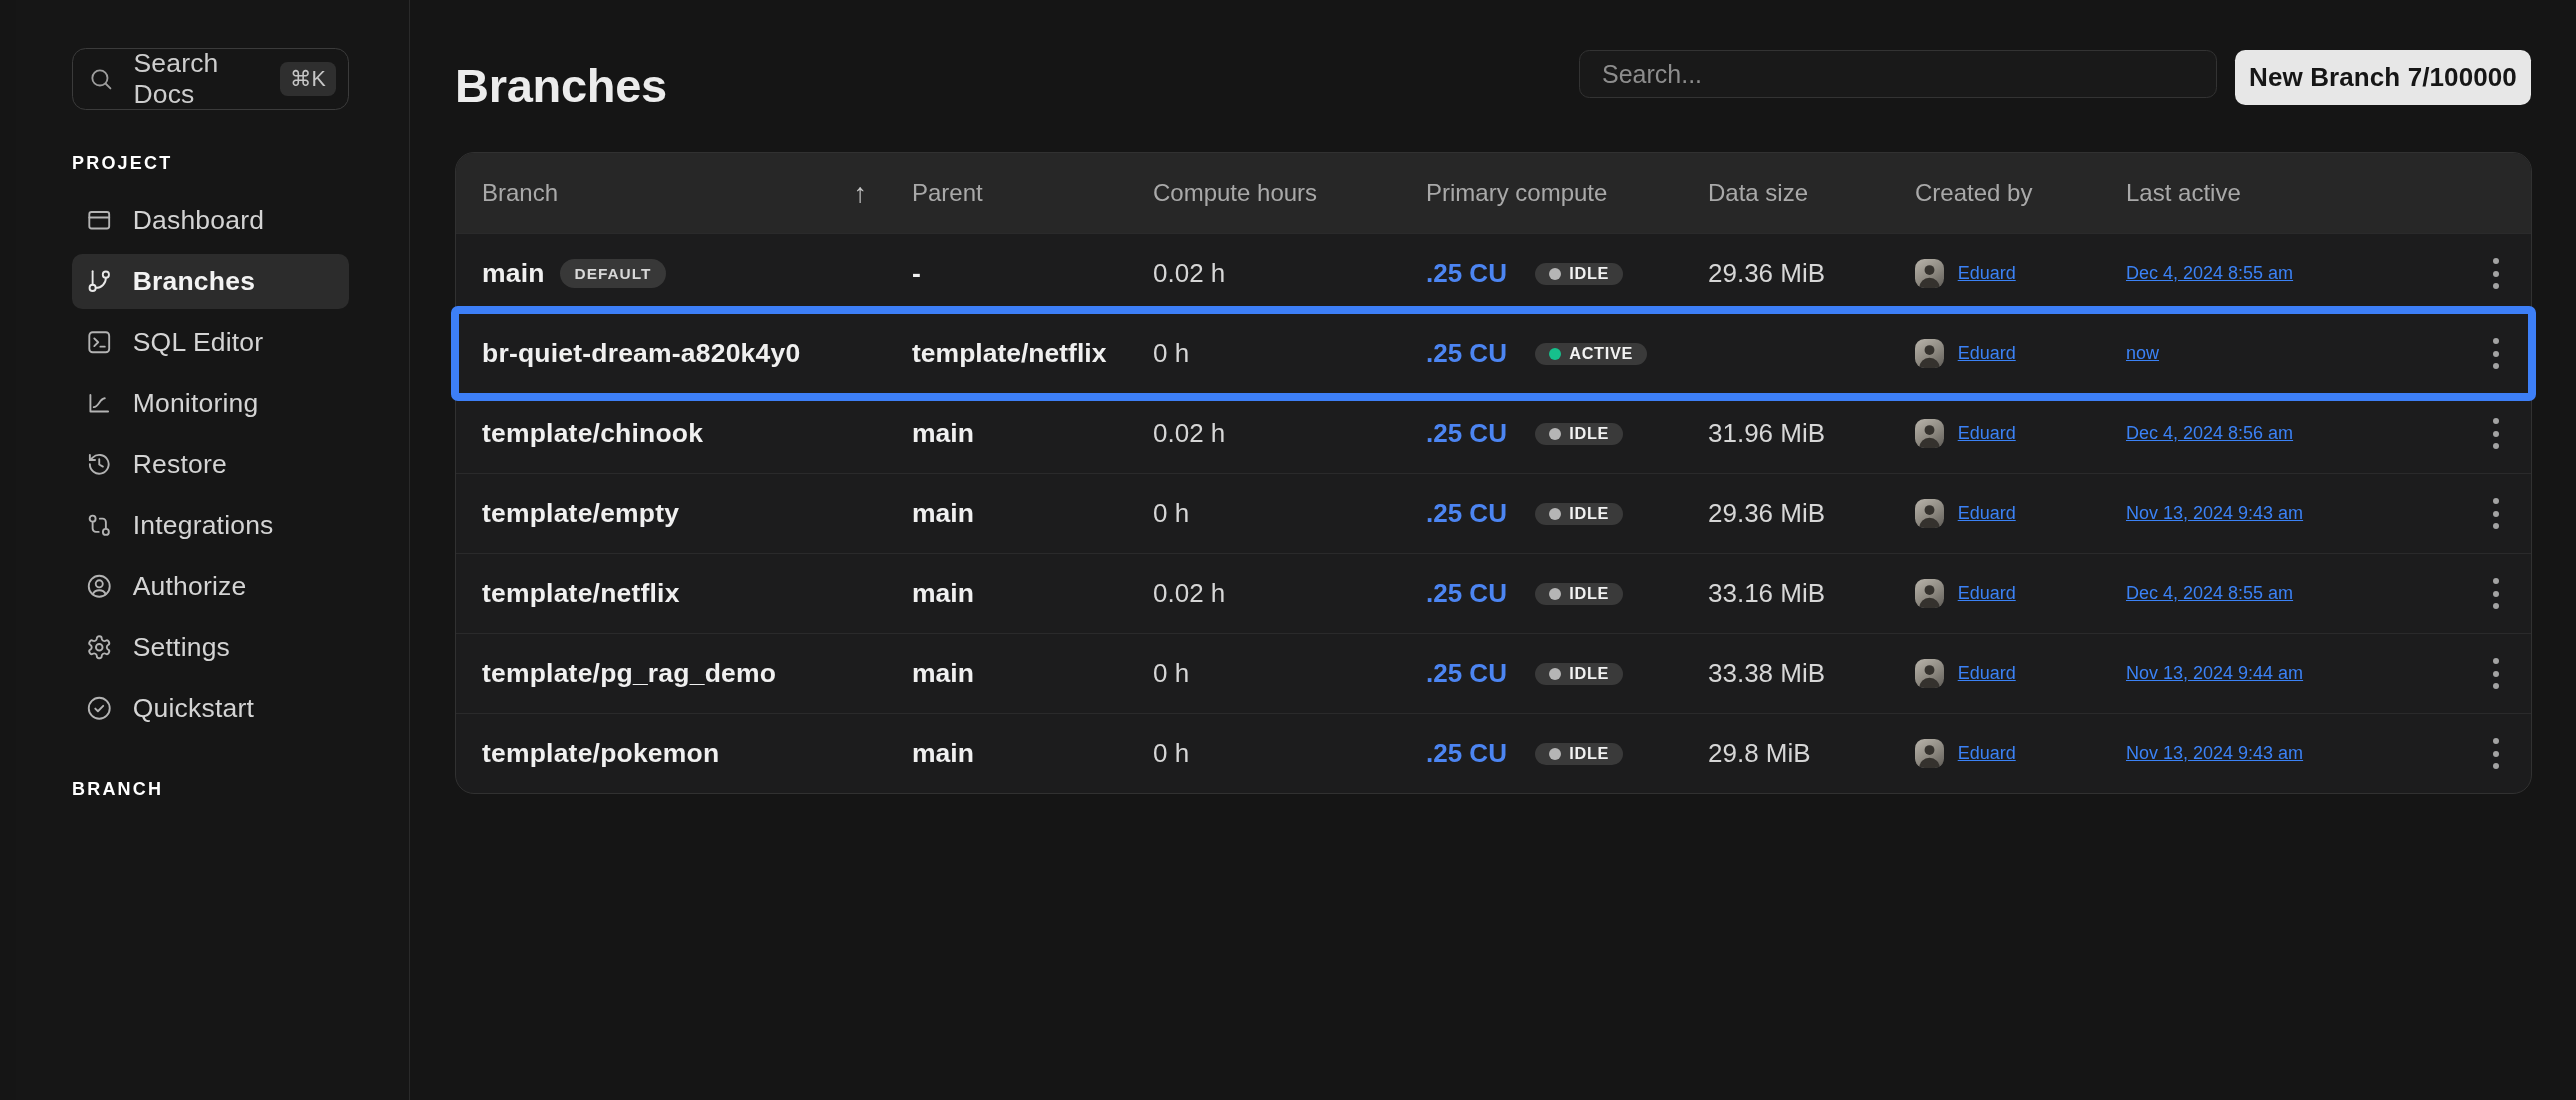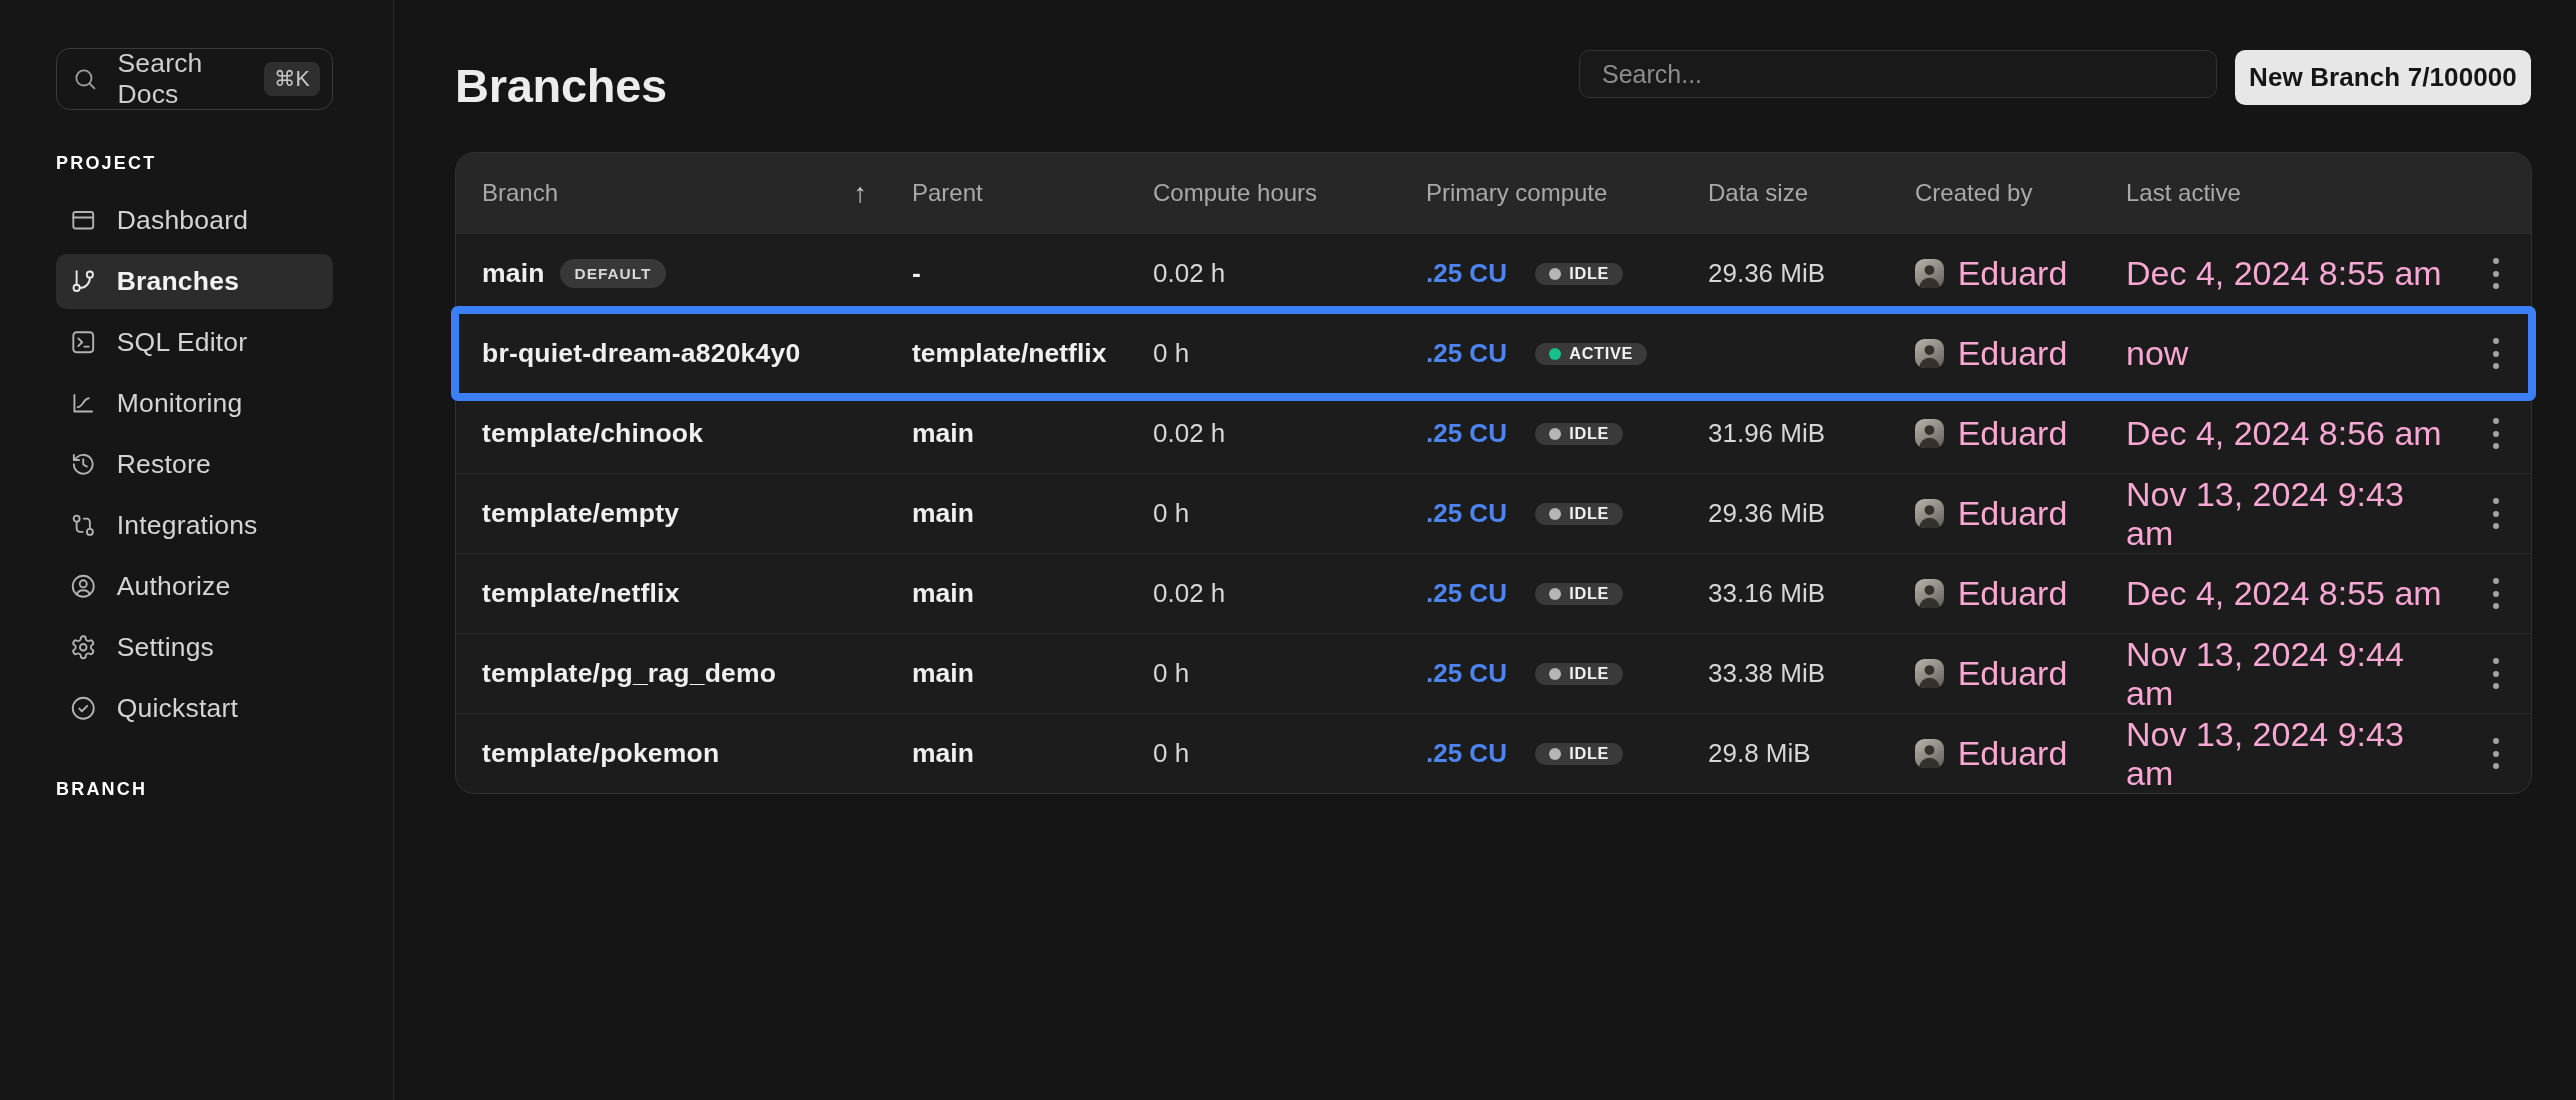--- a/index.html
+++ b/index.html
@@ -8,21 +8,21 @@
     background:#151515;
     font-family:"Liberation Sans","DejaVu Sans",sans-serif;
     color:#e6e6e6;
     -webkit-font-smoothing:antialiased;
   }
   svg { display:block; }
   .icon svg { width:100%; height:100%; fill:none; stroke:currentColor; stroke-width:1.7; stroke-linecap:round; stroke-linejoin:round; }
 
   
   .sidebar {
-    position:absolute; left:0; top:0; width:394px; height:1101px;
+    position:absolute; left:16px; top:0; width:394px; height:1101px;
     background:#161616; border-right:0.9px solid #2a2a2a;
     padding:0 60px 0 56px;
   }
   .docs-search {
     margin-top:48px; height:62px; width:277px;
     border:1.7px solid #3b3b3b; border-radius:13.7px;
     display:flex; align-items:center; padding:0 12px 0 15.4px;
     cursor:pointer; background:transparent;
   }
   .docs-search .icon { width:26px; height:26px; color:#9d9d9d; flex:none; }
@@ -104,21 +104,21 @@
   }
   .status-dot { width:12px; height:12px; border-radius:50%; }
   .status-label { font-size:16.3px; font-weight:700; letter-spacing:0.7px; color:#f2f2f2; }
   .cell-creator { display:flex; align-items:center; gap:13.7px; }
   .avatar {
     width:29px; height:29px; border-radius:9.4px; flex:none; overflow:hidden;
     background:linear-gradient(145deg,#b9b4ab 0%,#8c8880 55%,#5f5c57 100%);
     position:relative;
   }
   .avatar svg { position:absolute; inset:0; width:100%; height:100%; }
-  .creator-name, .cell-active { font-size:34px; color:#f9a8d4; }
+  .creator-name, .cell-active { font-size:18px; color:#3b82f6;text-decoration:underline; }
   .kebab {
     width:45px; height:45px; border:none; background:transparent; cursor:pointer;
     display:flex; flex-direction:column; align-items:center; justify-content:center; gap:6.8px;
     margin-left:24px;
   }
   .kebab .dot { width:6px; height:6px; border-radius:50%; background:#a3a3a3; }
 
   .selection-outline {
     position:absolute; left:-5.1px; right:-5.1px; top:-7.7px; bottom:-7.7px;
     border:8.6px solid #3d7ff7; border-radius:6.8px;

